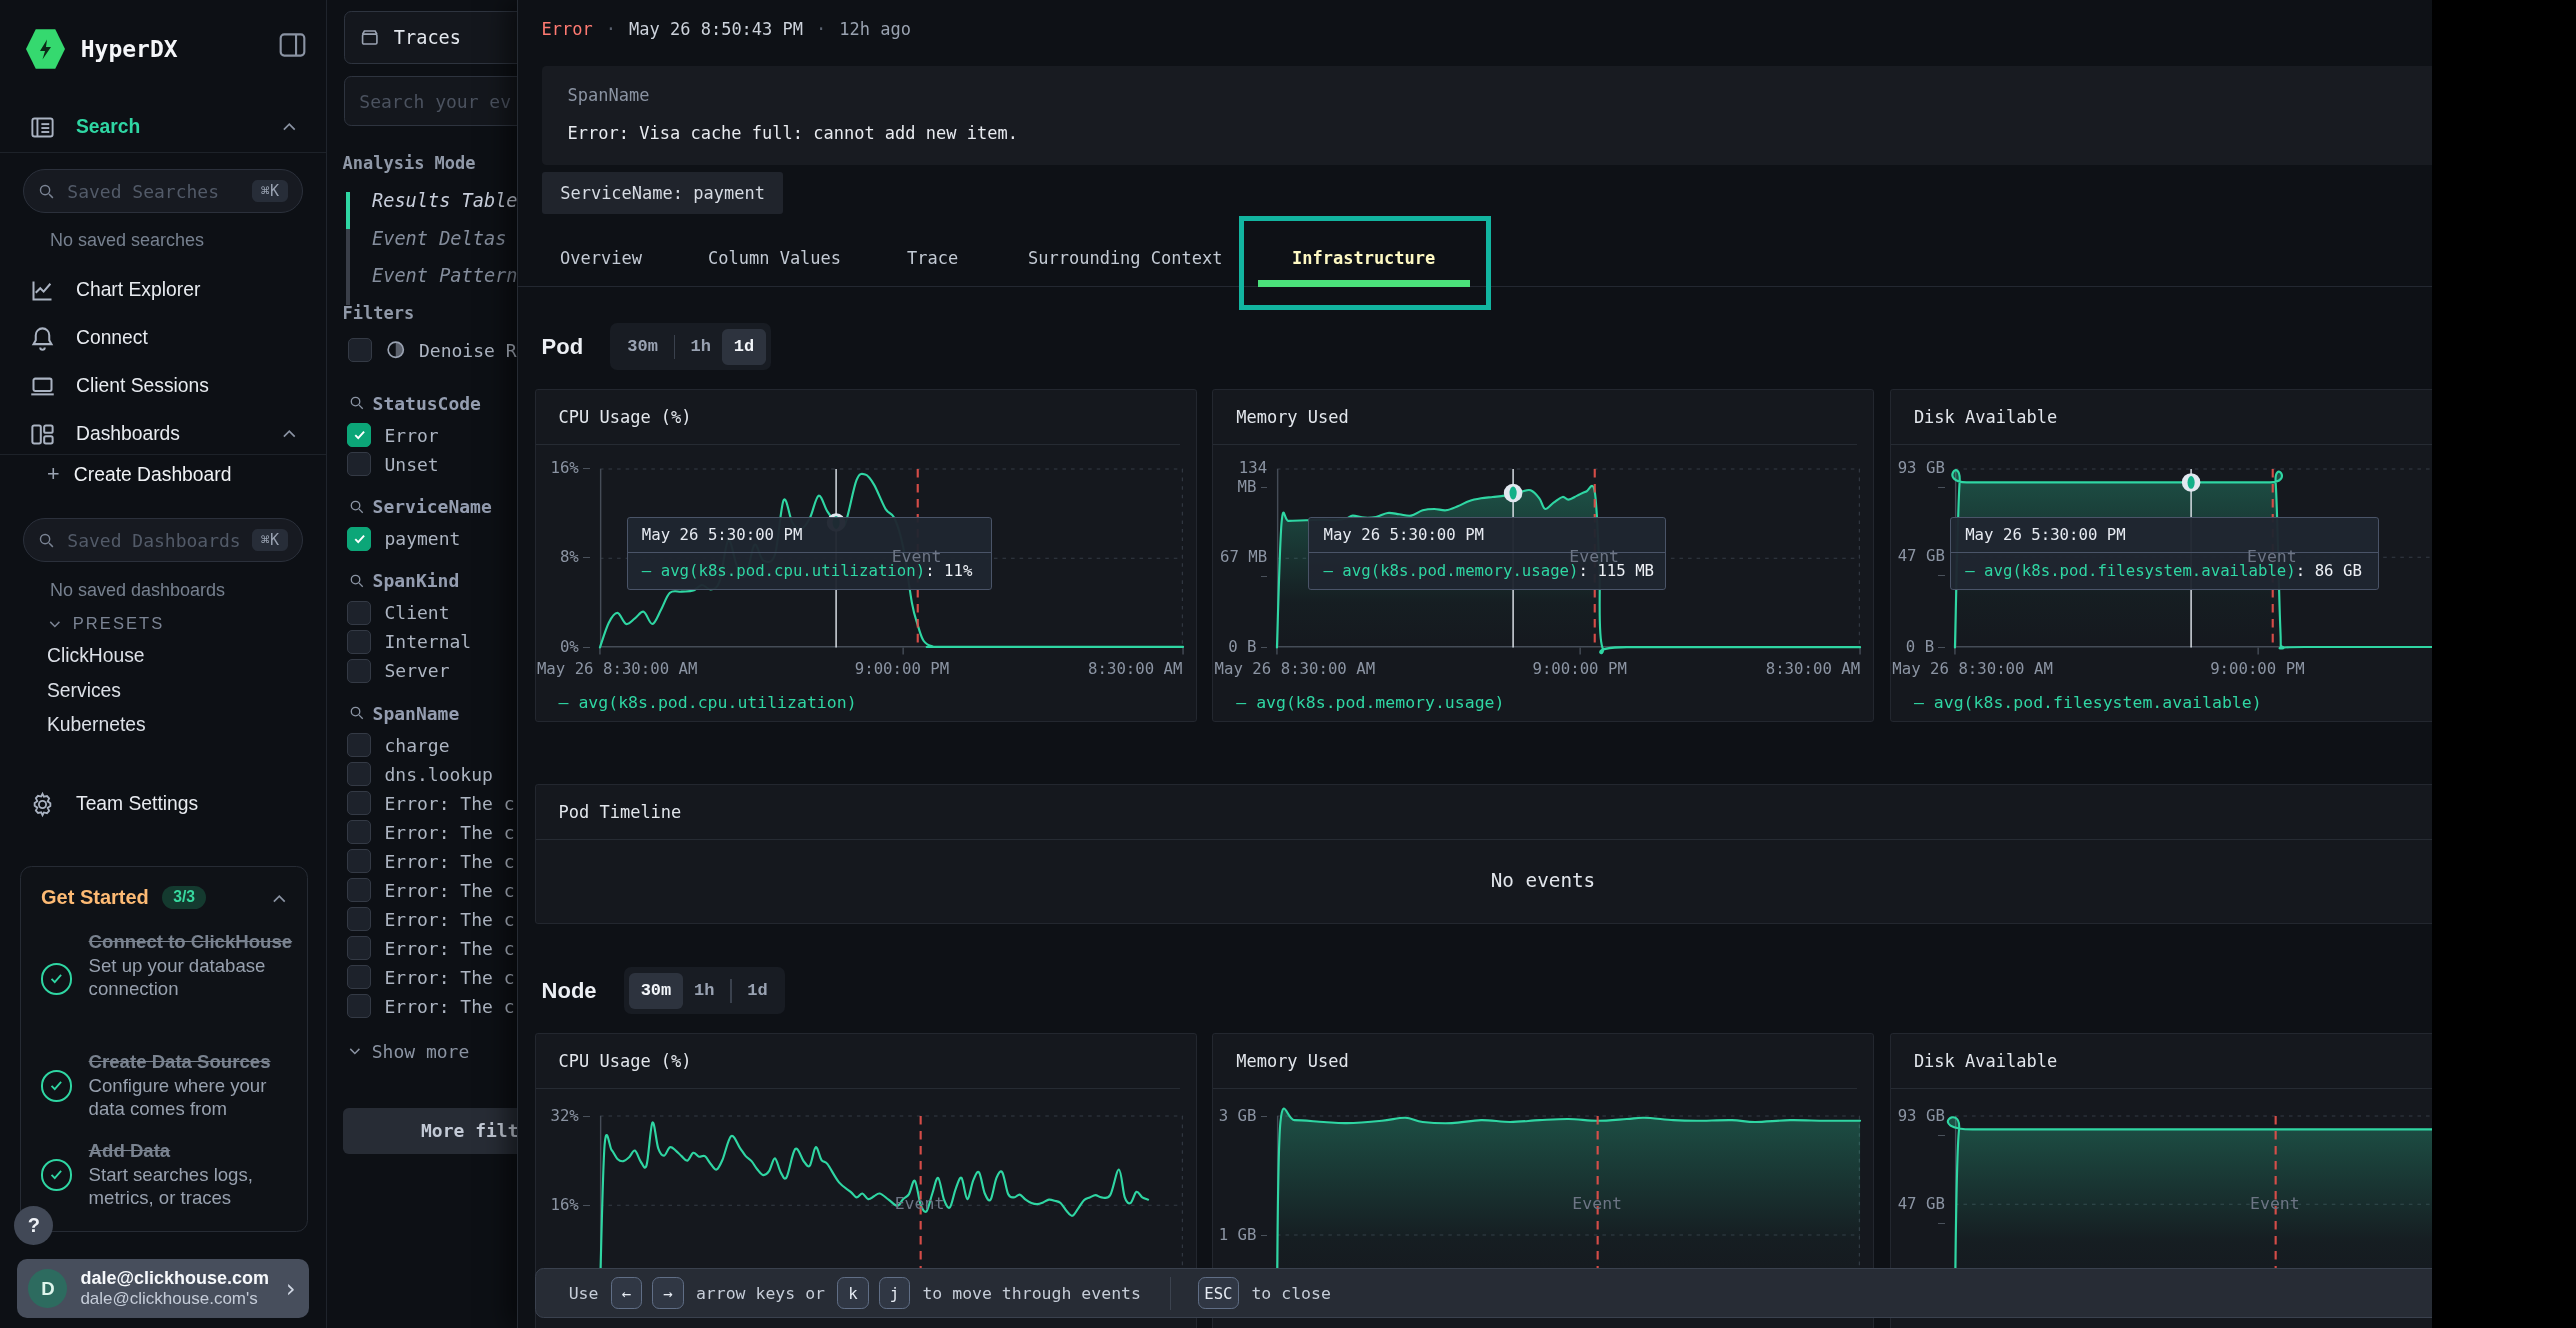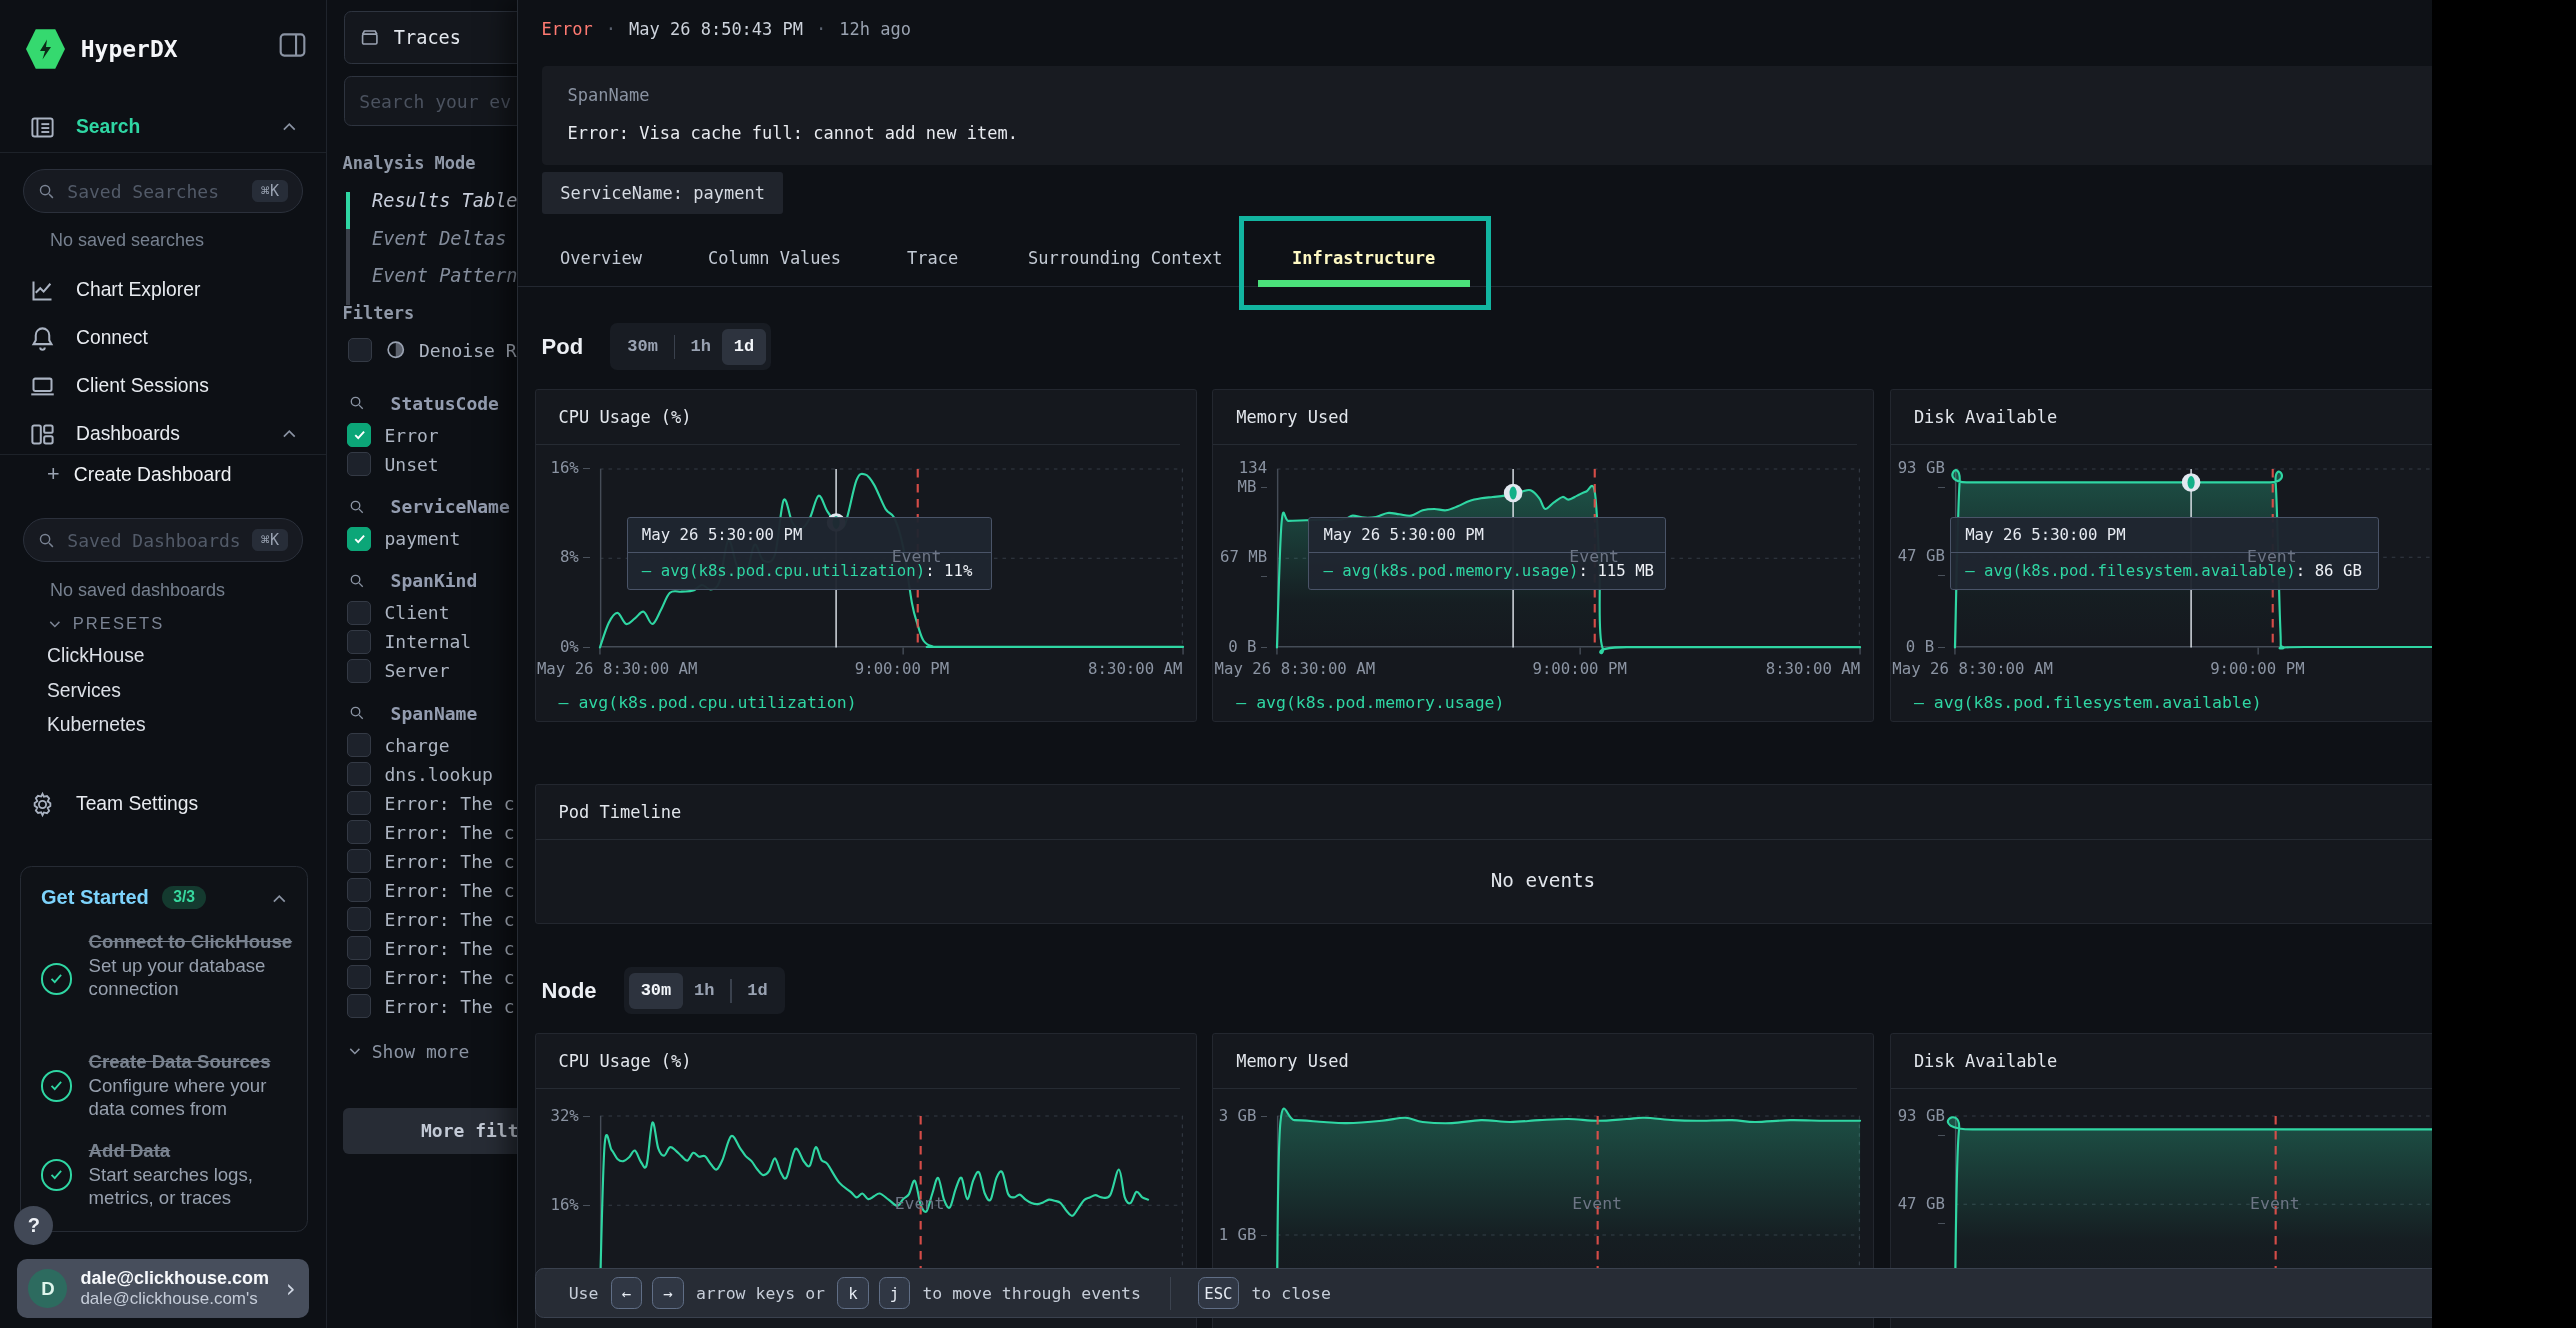--- a/index.html
+++ b/index.html
@@ -27,21 +27,21 @@
   .muted-note{position:absolute;left:50px;font-family:"Liberation Sans",sans-serif;font-size:18px;color:#76808f;}
   #presetlbl{position:absolute;left:47px;top:614px;display:flex;align-items:center;gap:10px;
              font-family:"Liberation Sans",sans-serif;font-size:16.5px;letter-spacing:2.1px;color:#7b8494;}
   .preset{position:absolute;left:47px;font-family:"Liberation Sans",sans-serif;font-size:19.3px;color:#dce0e7;cursor:pointer;}
   #createdash{position:absolute;left:47px;top:462px;display:flex;gap:14.3px;align-items:center;
               font-family:"Liberation Sans",sans-serif;font-size:19.3px;color:#f0f2f5;cursor:pointer;}
   #createdash .plus{color:#9aa3b2;font-size:21.5px;}
   
   #gscard{position:absolute;left:20px;top:866px;width:288px;height:366px;border-radius:11.4px;background:#0f1217;border:1.4px solid #262b34;box-sizing:border-box;}
   #gshead{position:absolute;left:20px;top:18.6px;display:flex;align-items:center;}
-  #gstitle{font-family:"Liberation Sans",sans-serif;font-weight:bold;font-size:20px;color:#7dd3fc;}
+  #gstitle{font-family:"Liberation Sans",sans-serif;font-weight:bold;font-size:20px;color:#fdba74;}
   .gs-badge{background:#143a2f;color:#37d99f;font-size:15.7px;font-weight:bold;padding:2.9px 11.4px;border-radius:715px;margin-left:13px;font-family:"Liberation Sans",sans-serif;}
   #gschev{position:absolute;right:18.6px;top:23px;}
   .gs-item{position:absolute;left:18.6px;width:255px;}
   .gs-check{position:absolute;left:1.4px;width:31.5px;height:31.5px;border-radius:50%;border:2.1px solid #2fd6a3;box-sizing:border-box;
             display:flex;align-items:center;justify-content:center;}
   .gs-text{margin-left:49px;width:212px;font-family:"Liberation Sans",sans-serif;}
   .gs-title{font-size:18.6px;font-weight:bold;color:#79828f;text-decoration:line-through;line-height:23.6px;}
   .gs-desc{font-size:18.6px;color:#97a0ae;line-height:23.6px;}
   #help{position:absolute;left:14.3px;top:1206px;width:39px;height:39px;border-radius:50%;background:#414856;color:#eef1f6;
         font-family:"Liberation Sans",sans-serif;font-weight:bold;font-size:20px;display:flex;align-items:center;justify-content:center;z-index:5;cursor:pointer;}
@@ -64,21 +64,21 @@
   #modebar{position:absolute;left:20px;top:192px;width:3.6px;height:113px;background:#3a3f49;}
   #modebar .active-seg{position:absolute;left:0;top:0;width:3.6px;height:37px;background:#2fd6a3;}
   .mode-item{position:absolute;left:46px;font-size:18.6px;color:#848d9c;cursor:pointer;font-style:italic;}
   .mode-item.active{color:#c8cedb;}
   #denoise{position:absolute;left:21.5px;top:338px;display:flex;align-items:center;gap:13px;cursor:pointer;}
   .cb{width:24px;height:24px;border-radius:5px;background:#1d222b;border:1.4px solid #343a45;box-sizing:border-box;flex:0 0 auto;
       display:flex;align-items:center;justify-content:center;}
   .cb.checked{background:#0ca678;border-color:#0ca678;}
   #fgroups{position:absolute;left:14.3px;top:391px;width:225px;}
   .fgroup{margin-bottom:15.7px;}
-  .fgroup-head{display:flex;align-items:center;gap:26px;height:24px;margin-bottom:5.7px;padding-left:8.6px;
+  .fgroup-head{display:flex;align-items:center;gap:8px;height:24px;margin-bottom:5.7px;padding-left:8.6px;
                font-size:18px;font-weight:bold;color:#949db0;}
   .foption{display:flex;align-items:center;gap:13px;height:29px;padding-left:7.2px;cursor:pointer;}
   .folabel{font-size:18px;color:#adb5c2;white-space:nowrap;}
   #showmore{display:flex;align-items:center;gap:8.6px;height:29px;padding-left:7.2px;font-size:18px;color:#8a93a2;cursor:pointer;}
   #morefilters{position:absolute;left:17px;top:1108px;width:286px;height:46px;background:#272c35;border-radius:5.7px;
                font-weight:bold;font-size:18px;color:#c3cad6;text-align:center;line-height:46px;cursor:pointer;}
   
   #main{position:absolute;left:517px;top:0;right:0;bottom:0;background:#0e1116;z-index:10;overflow:hidden;
         border-left:1.4px solid #262b33;box-shadow:-10px 0 24px rgba(0,0,0,.5);}
   #mheader{position:absolute;left:23.6px;top:18.6px;font-size:17px;display:flex;align-items:center;}

